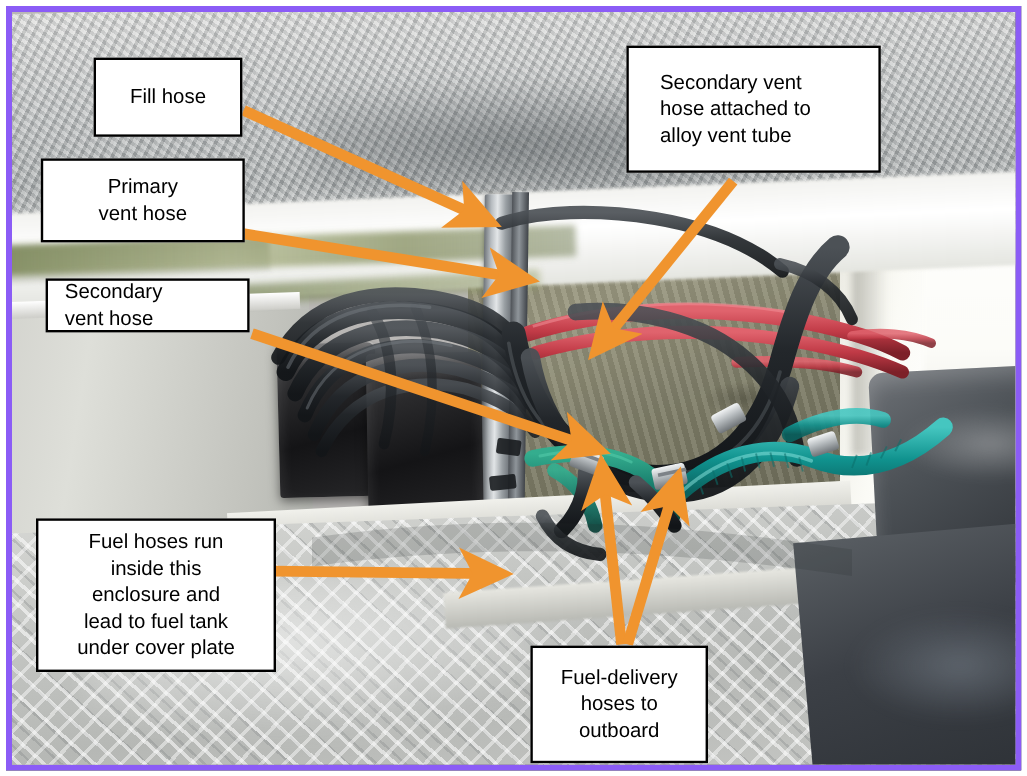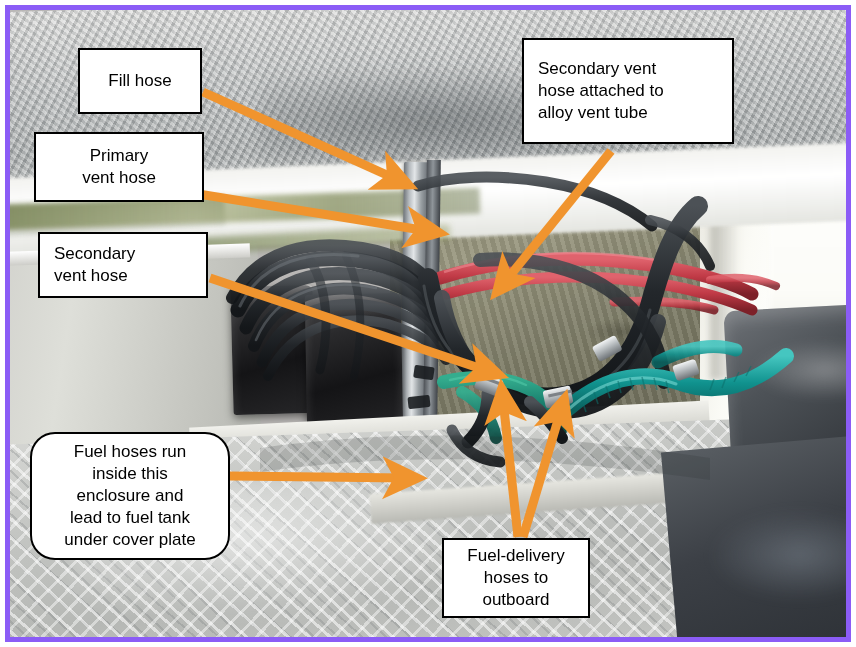--- a/index.html
+++ b/index.html
@@ -225,26 +225,26 @@
     display: flex;
     align-items: center;
     justify-content: center;
     text-align: center;
     padding: 4px 8px;
     z-index: 30;
     white-space: pre-line;
   }
   #lbl-fill        { left: 68px;  top: 38px;  width: 124px; height: 66px; }
   #lbl-primary     { left: 24px;  top: 122px; width: 170px; height: 70px; }
-  #lbl-secondary   { left: 28px;  top: 222px; width: 170px; height: 66px;
+  #lbl-secondary   { left: 28px;  top: 222px; width: 170px; height: 45px;
                      justify-content: flex-start; text-align: left; padding-left: 14px; }
   #lbl-secattach   { left: 512px; top: 28px;  width: 212px; height: 106px;
-                     justify-content: flex-start; text-align: left; padding-left: 14px; }
-  #lbl-fuelrun     { left: 20px;  top: 422px; width: 200px; height: 128px; border-radius: 25px; }
-  #lbl-delivery    { left: 432px; top: 528px; width: 148px; height: 80px; }
+                     justify-content: flex-start; text-align: left; padding-left: 26px; }
+  #lbl-fuelrun     { left: 20px;  top: 422px; width: 200px; height: 128px; }
+  #lbl-delivery    { left: 432px; top: 528px; width: 148px; height: 98px; }
 
   #arrow-layer { position: absolute; left:0; top:0; width: 856px; height: 647px; z-index: 20; pointer-events: none; }
 </style>
 </head>
 <body>
 
 <div id="figure">
   <div id="frame">
 
     <div id="photo">

